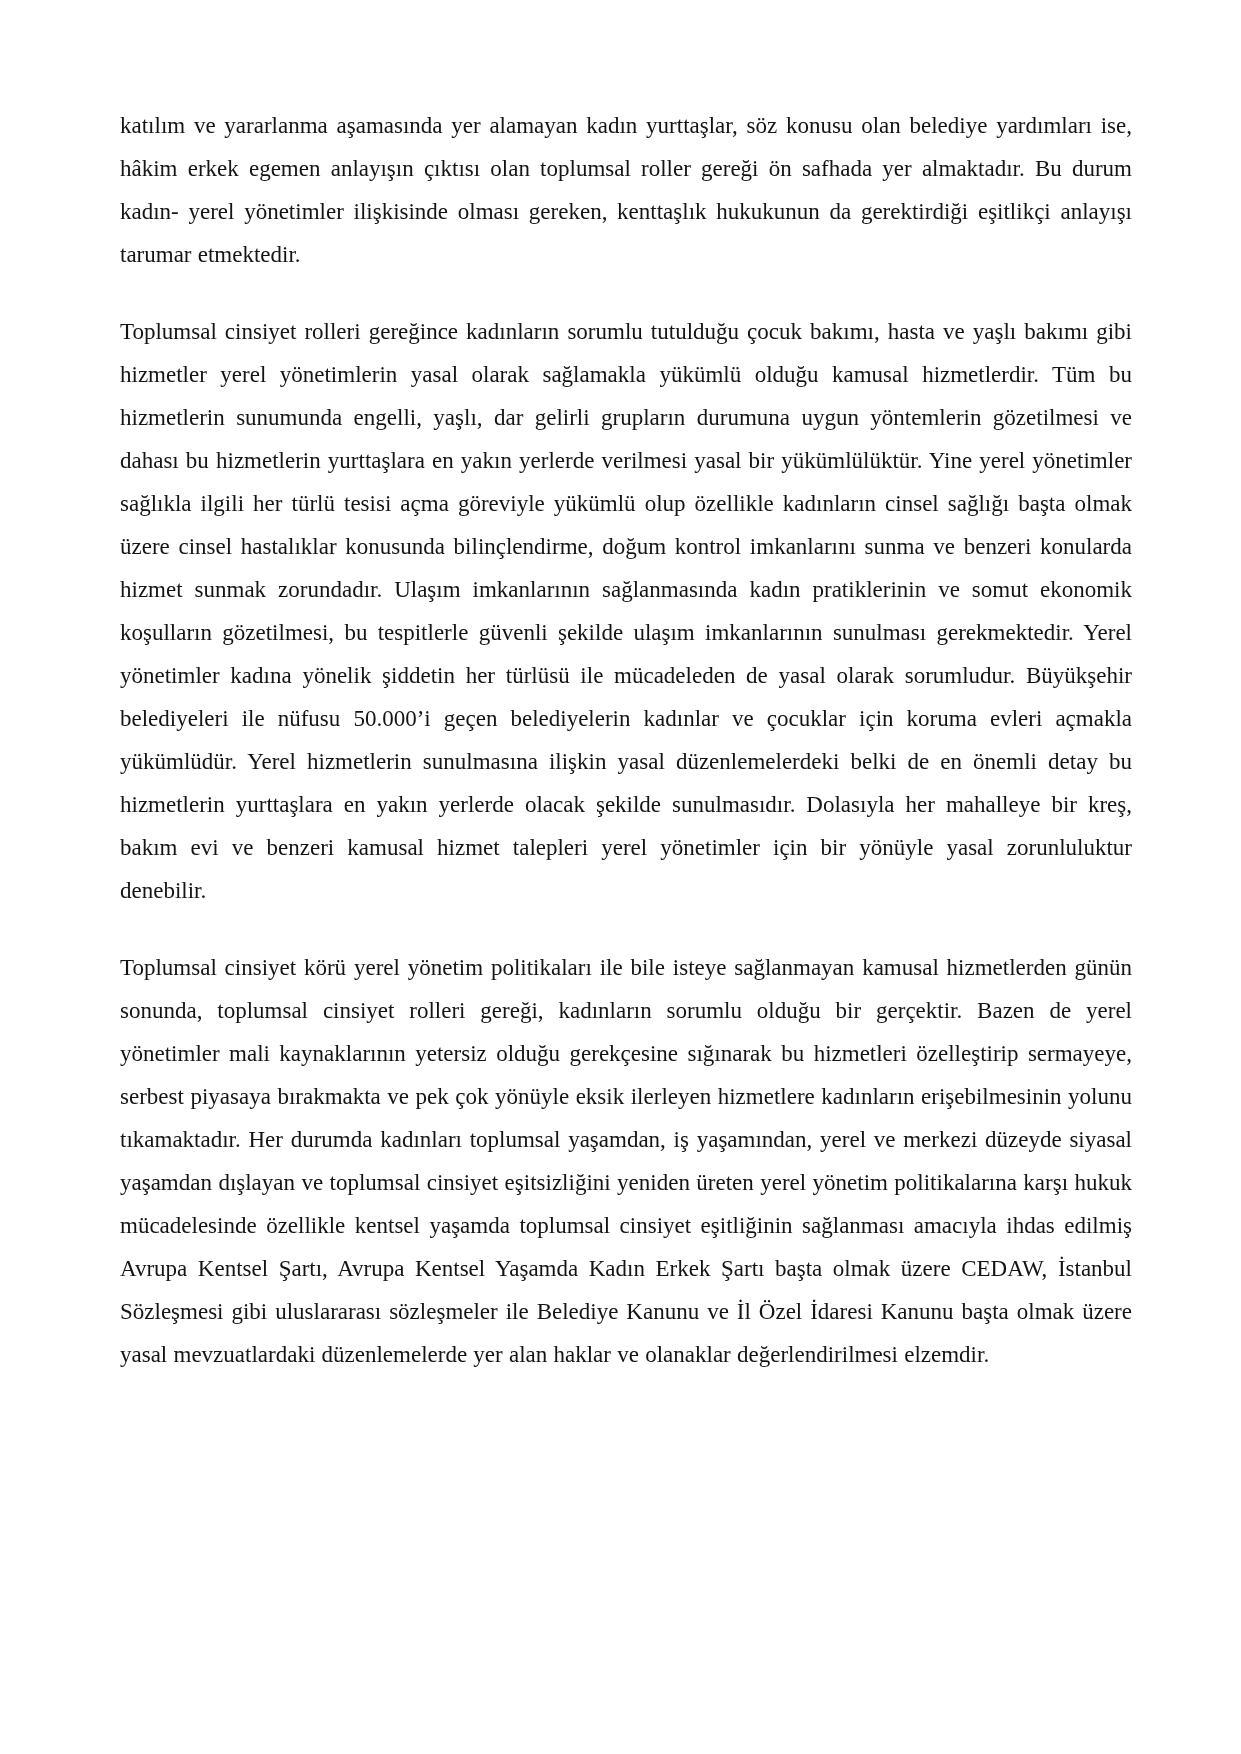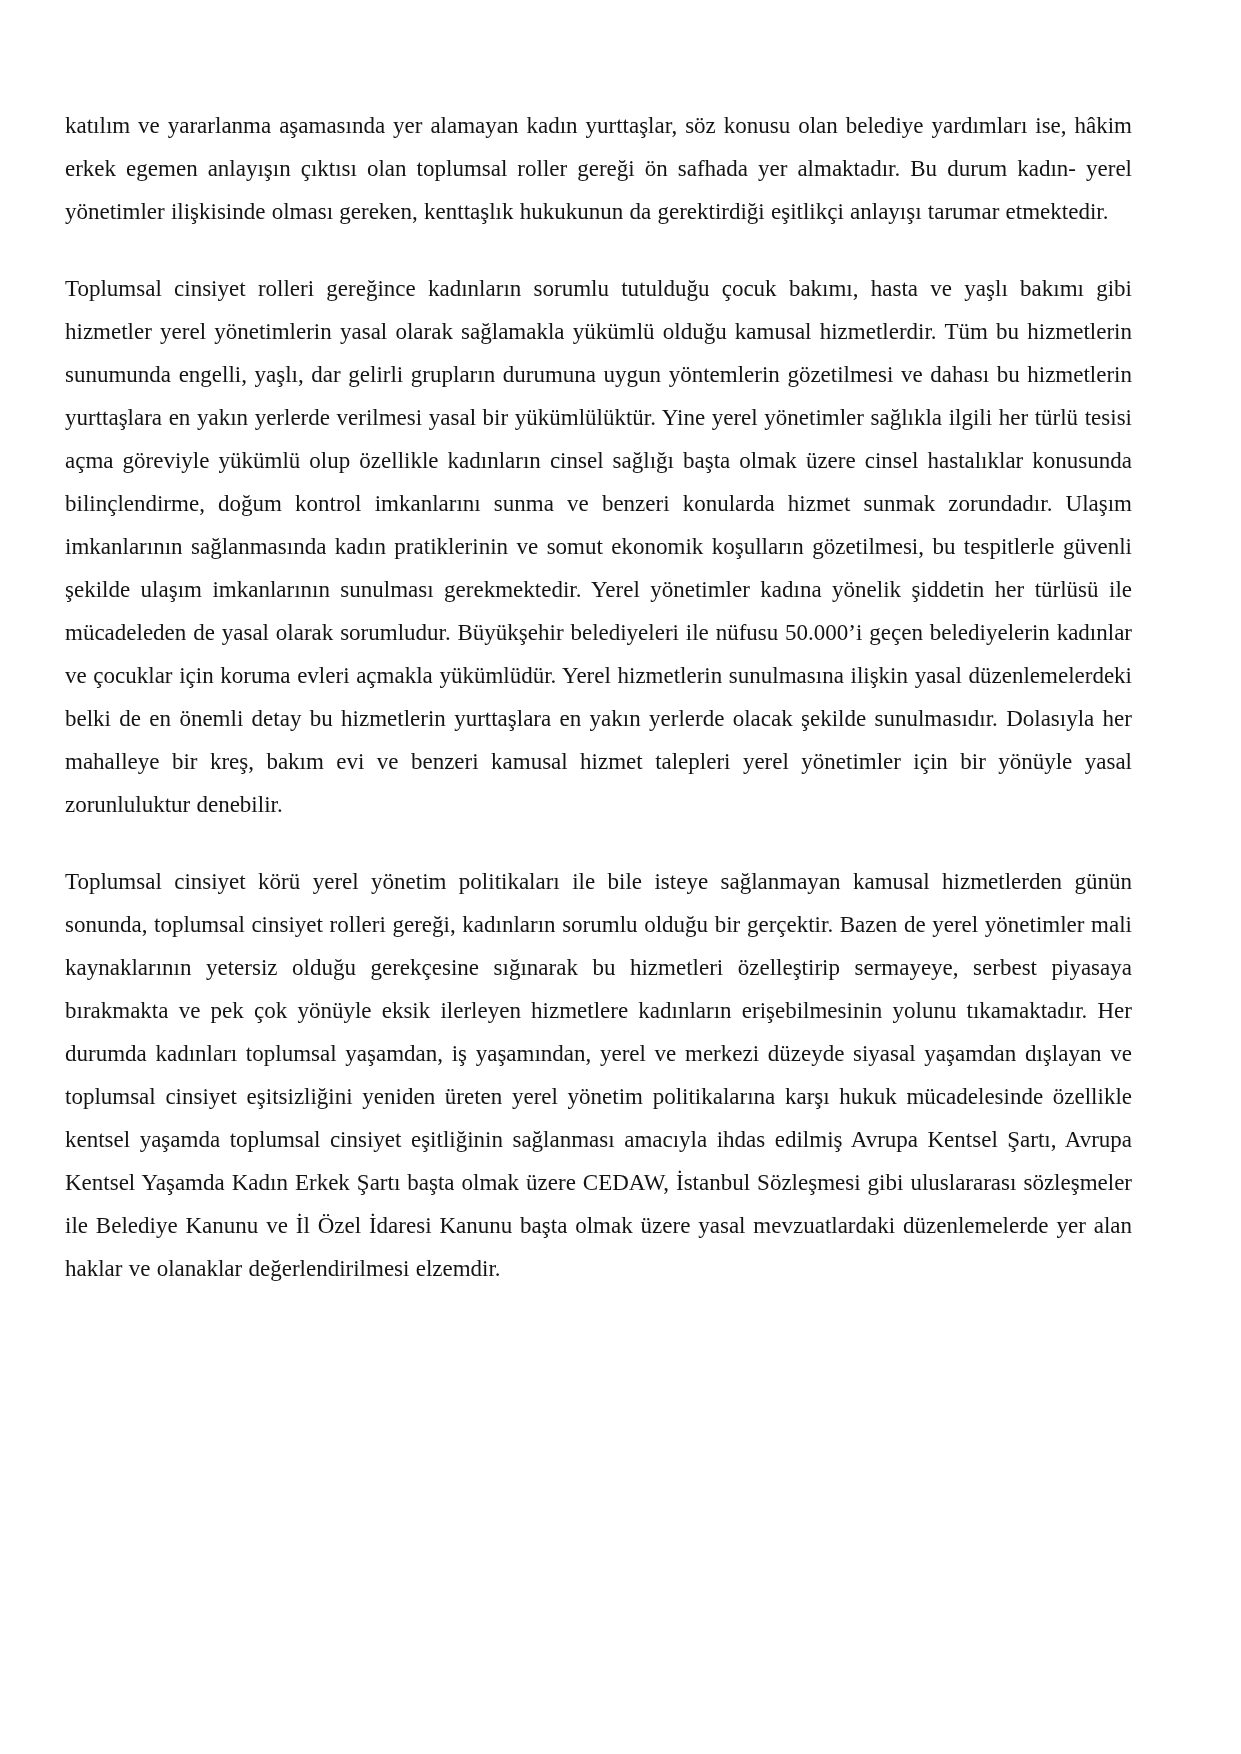--- a/index.html
+++ b/index.html
@@ -10,21 +10,21 @@
   body {
     width: 1241px;
     height: 1754px;
     position: relative;
     font-family: "Liberation Serif", "DejaVu Serif", serif;
   }
   .page {
     box-sizing: border-box;
     width: 1241px;
     height: 1754px;
-    padding: 104px 109px 0 65px;
+    padding: 104px 109px 0 120px;
     background: #ffffff;
     color: #141414;
   }
   .page p {
     margin: 0 0 34px 0;
     font-size: 23px;
     line-height: 43px;
     text-align: justify;
     color: #141414;
     word-spacing: 0.5px;

